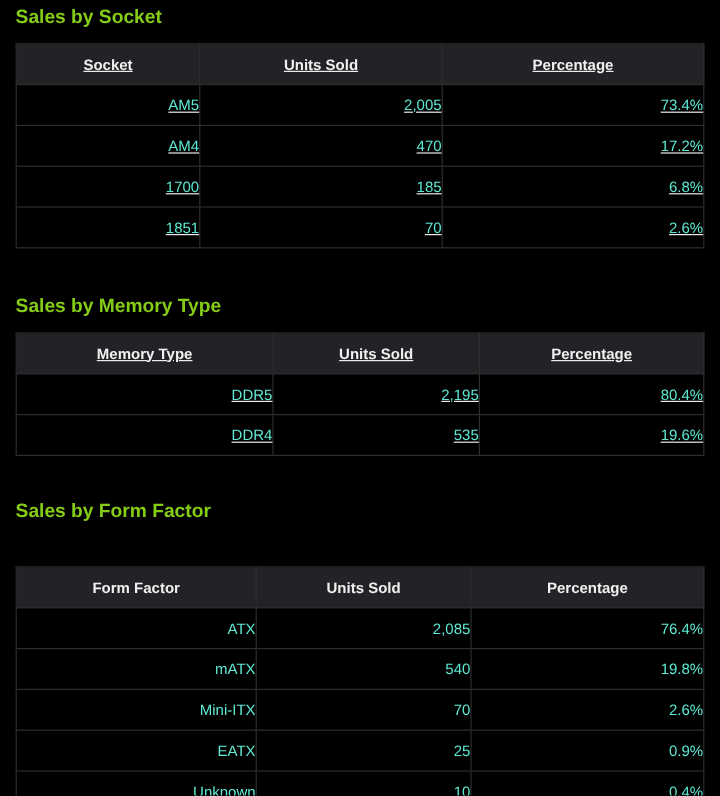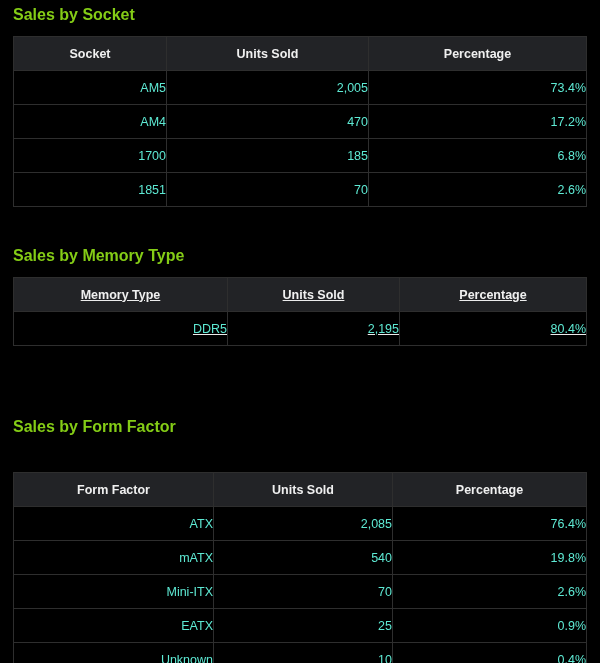--- a/index.html
+++ b/index.html
@@ -9,21 +9,21 @@
   table { position:absolute; left:0; width:573px; border-collapse:collapse; table-layout:fixed; }
   th, td { border:1px solid #2e2e2e; font-size:12.5px; height:33px; padding:0; }
   th { background:#222326; font-weight:bold; text-align:center; color:#f0f0f0; }
   td { text-align:right; padding-left:10px; color:#5eead4; background:#000; }
 </style>
 </head>
 <body>
 
 <div class="section" style="top:0;">
   <div class="title" style="top:6px;">Sales by Socket</div>
-  <table style="top:36px;">
+  <table style="top:36px;text-decoration:underline;">
     <colgroup>
         <col style="width:153px">
         <col style="width:202px">
         <col style="width:218px">
       </colgroup>
     <tbody>
         <tr>
       <th>Socket</th>
       <th>Units Sold</th>
       <th>Percentage</th>
@@ -64,20 +64,25 @@
         <tr>
       <th>Memory Type</th>
       <th>Units Sold</th>
       <th>Percentage</th>
     </tr>
     <tr>
       <td>DDR5</td>
       <td>2,195</td>
       <td>80.4%</td>
     </tr>
+    <tr>
+      <td>DDR4</td>
+      <td>535</td>
+      <td>19.6%</td>
+    </tr>
   </tbody>
     </table>
 </div>
 
 <div class="section" style="top:0;">
   <div class="title" style="top:418px;">Sales by Form Factor</div>
   <table style="top:472px;">
     <colgroup>
         <col style="width:200px">
         <col style="width:179px">

